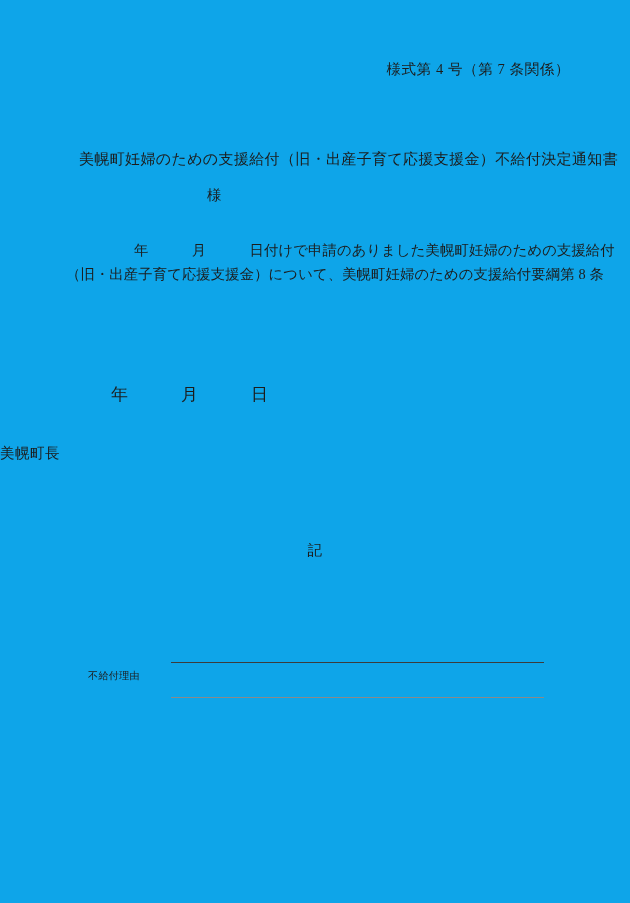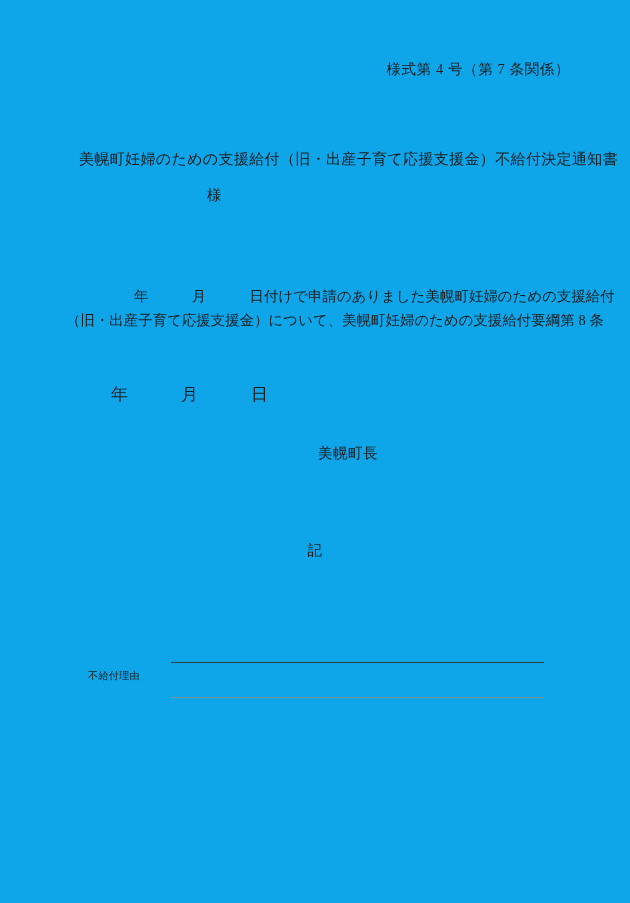--- a/index.html
+++ b/index.html
@@ -66,37 +66,35 @@
     line-height: 23.5px;
     letter-spacing: 0.15px;
     color: #1c1c1c;
   }
   .body-line {
     white-space: pre;
     display: block;
   }
   .body-line.indent {
     padding-left: 68px;
-    margin-top: 46px;
   }
 
   
   .issue-date {
     top: 383px;
     left: 111px;
     font-size: 17px;
     letter-spacing: 0.5px;
   }
 
   
   .signature {
     top: 444px;
     left: 0;
     width: 498px;
-    text-align: right;
     padding-right: 120px;
     box-sizing: border-box;
     font-size: 14.5px;
     letter-spacing: 0.5px;
   }
 
   
   .ki-marker {
     top: 541px;
     left: 0;

